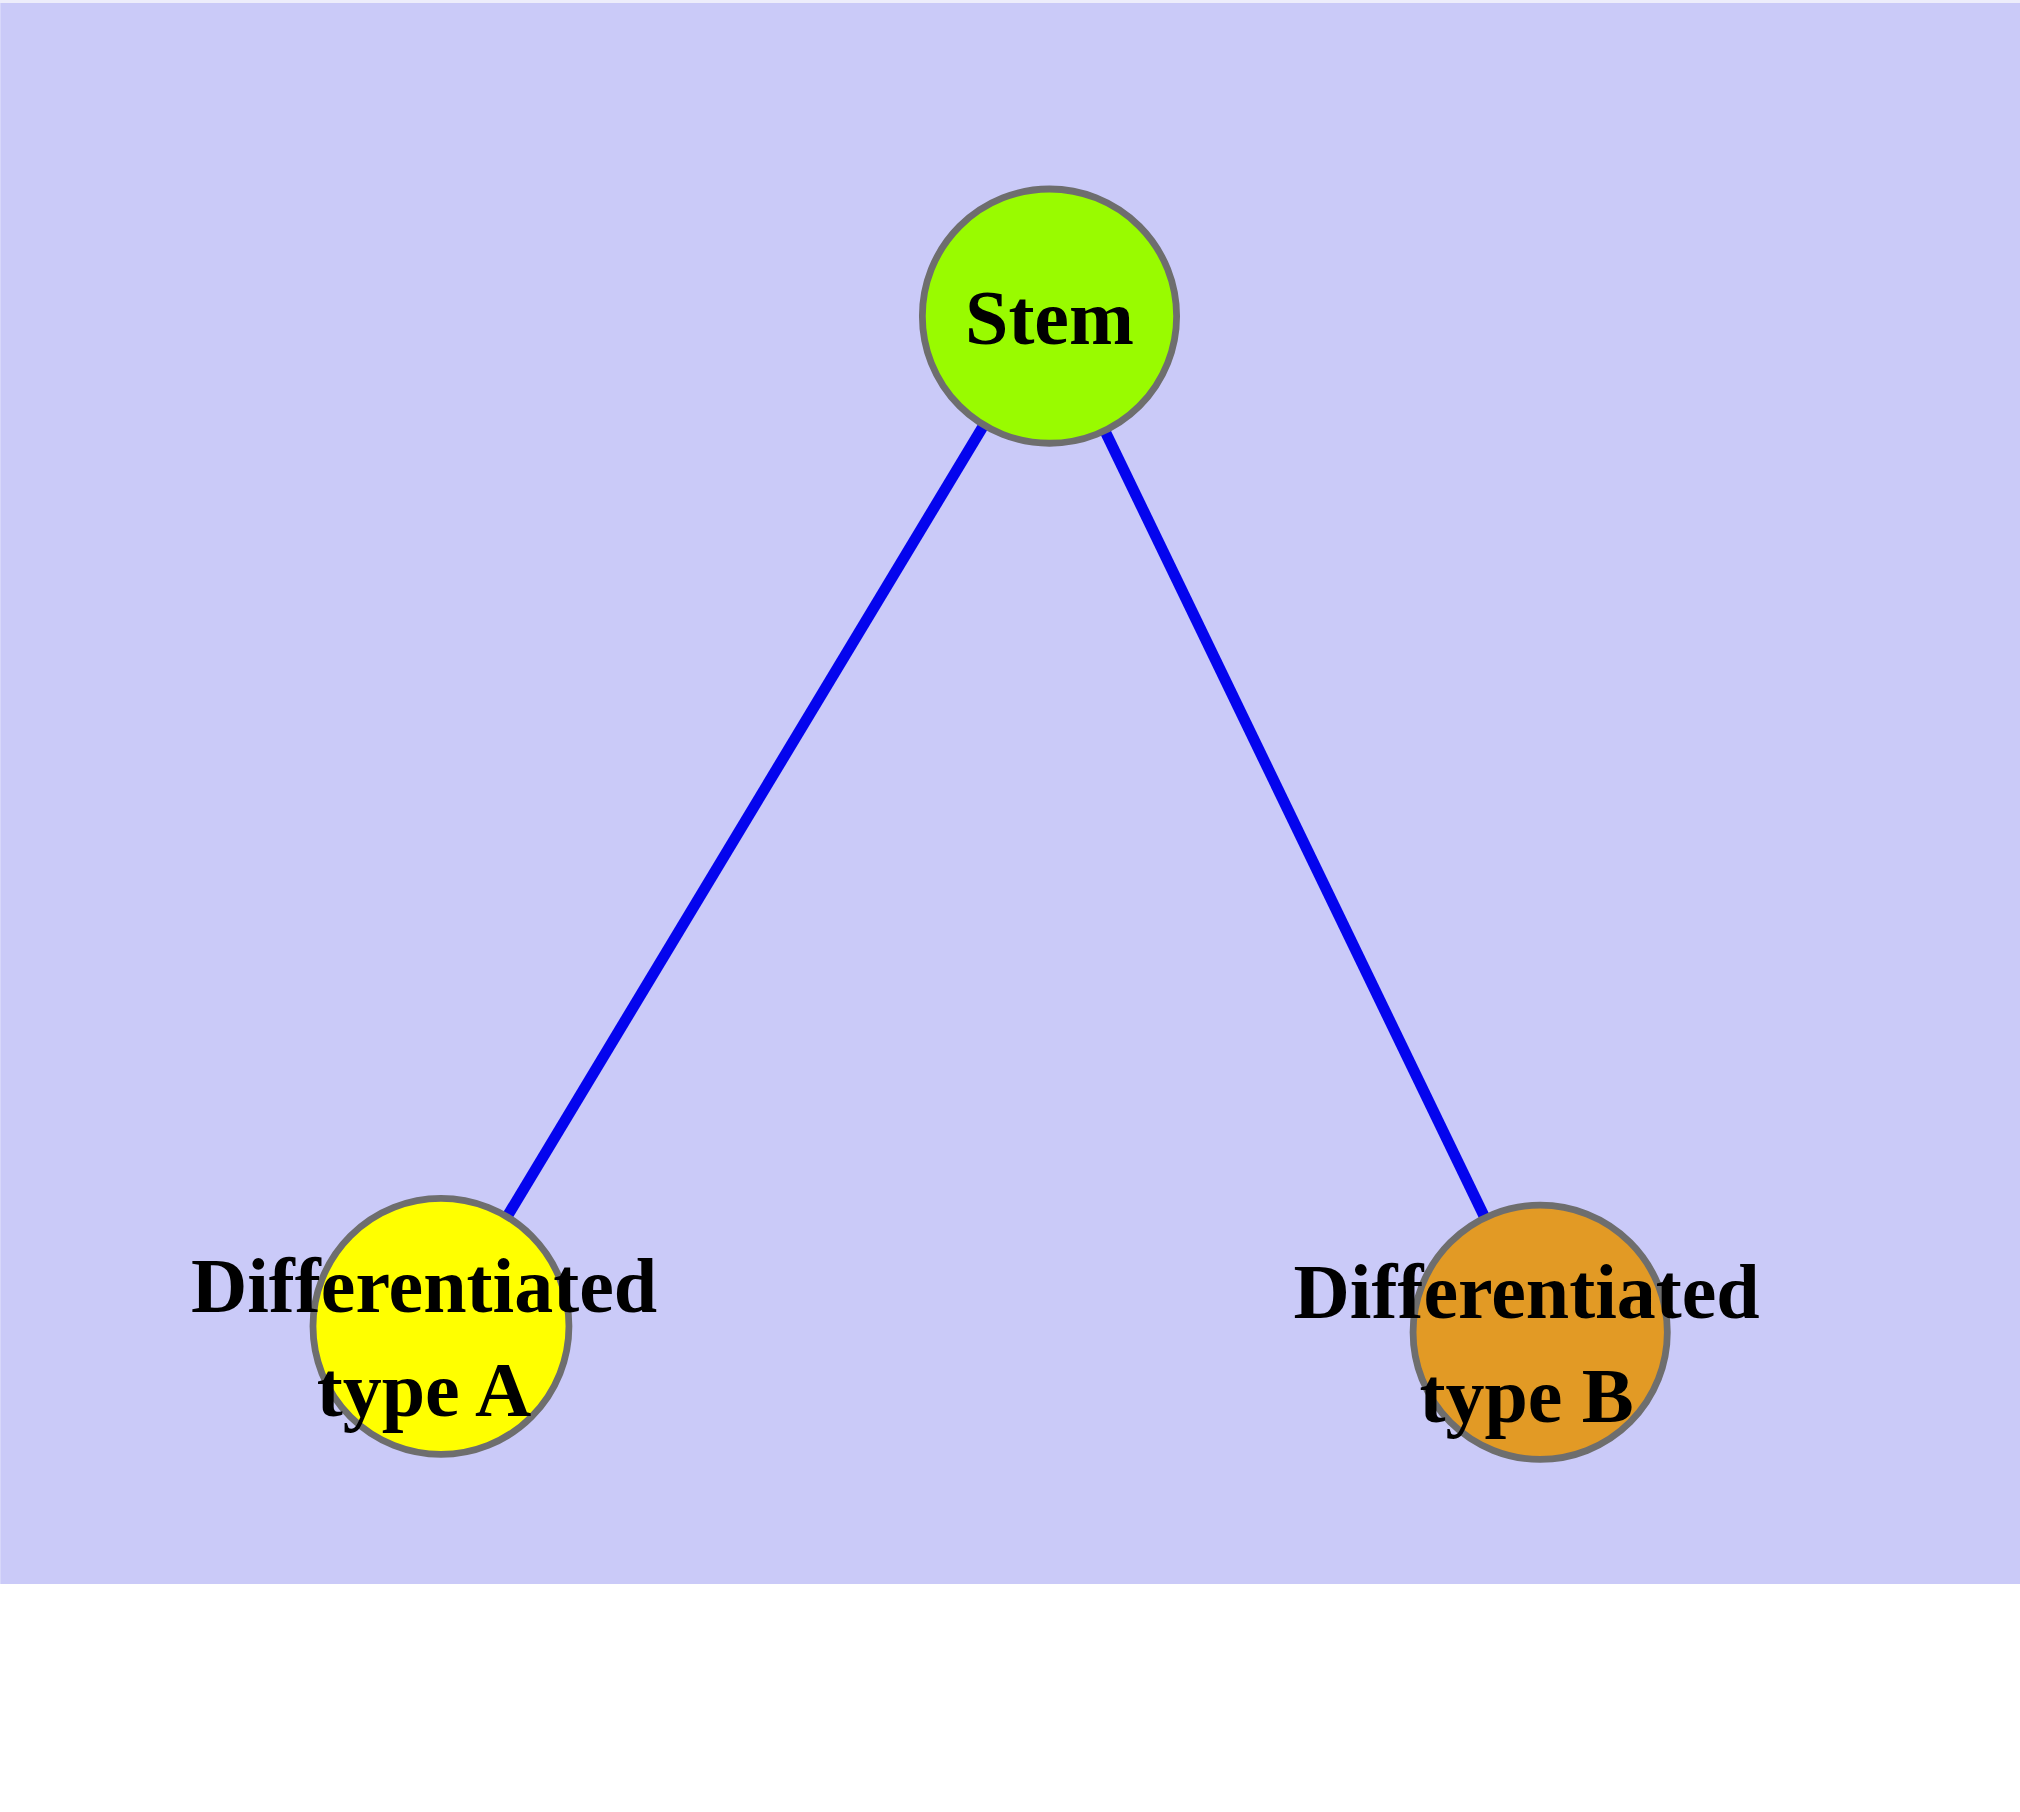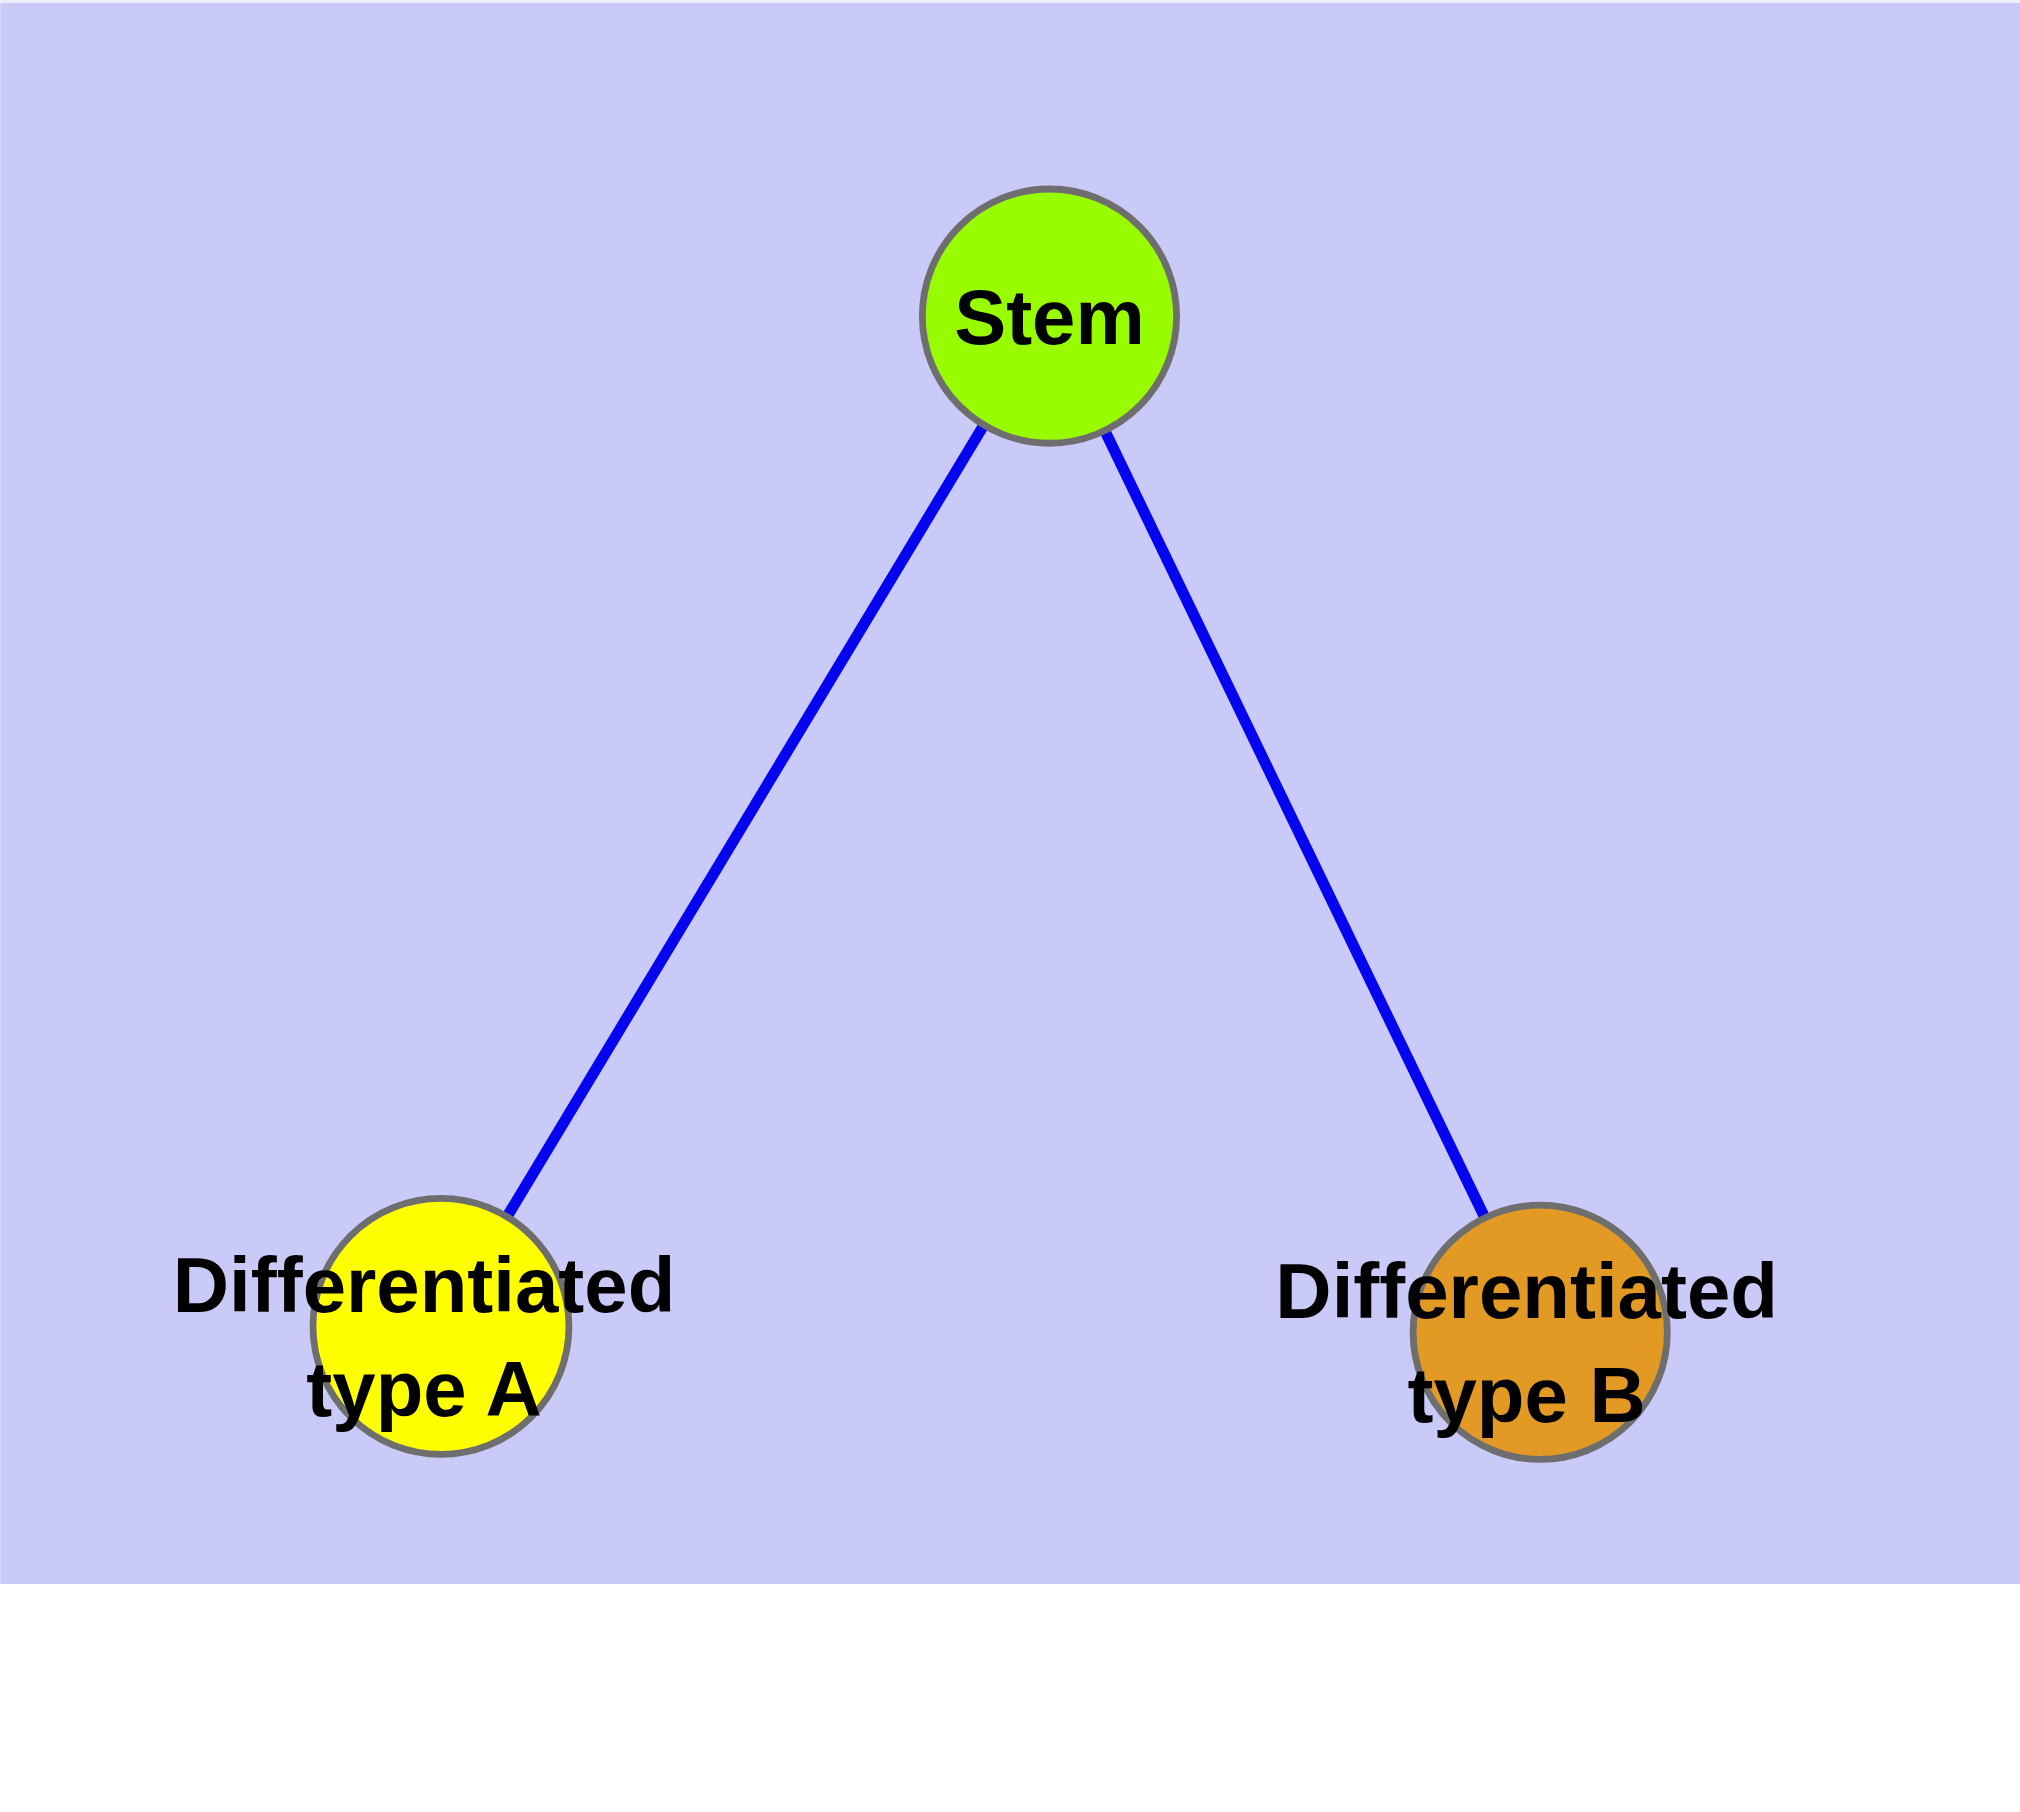--- a/index.html
+++ b/index.html
@@ -5,21 +5,21 @@
   html, body {
     margin: 0;
     padding: 0;
     background: #ffffff;
   }
   .stage {
     position: relative;
     width: 2021px;
     height: 1588px;
     overflow: hidden;
-    font-family: Liberation Sans, sans-serif;
+    font-family: Liberation Serif, serif;
   }
   .stage svg {
     display: block;
     width: 2021px;
     height: 1812px;
   }
   .edge-frame-strip {
     position: absolute;
     left: 0;
     width: 100%;

